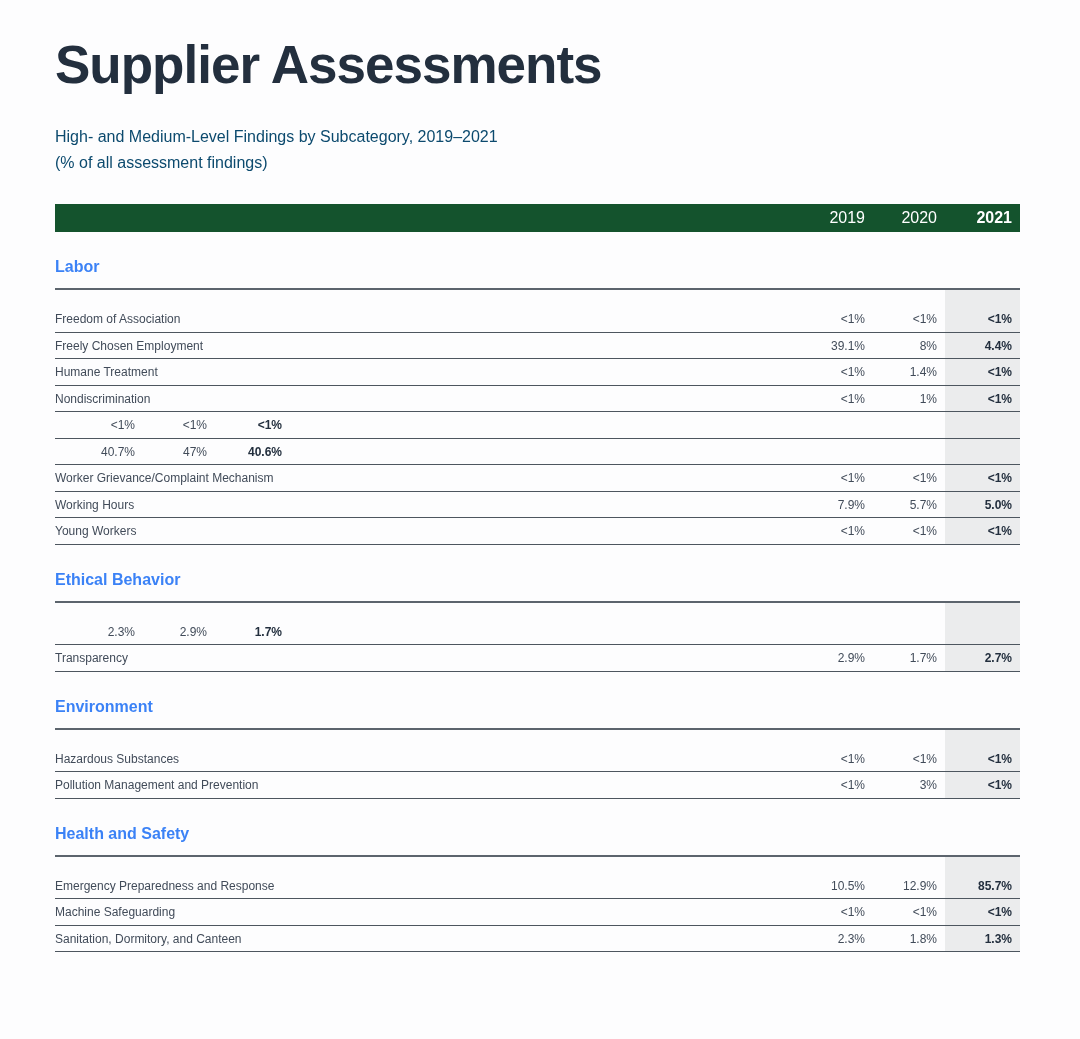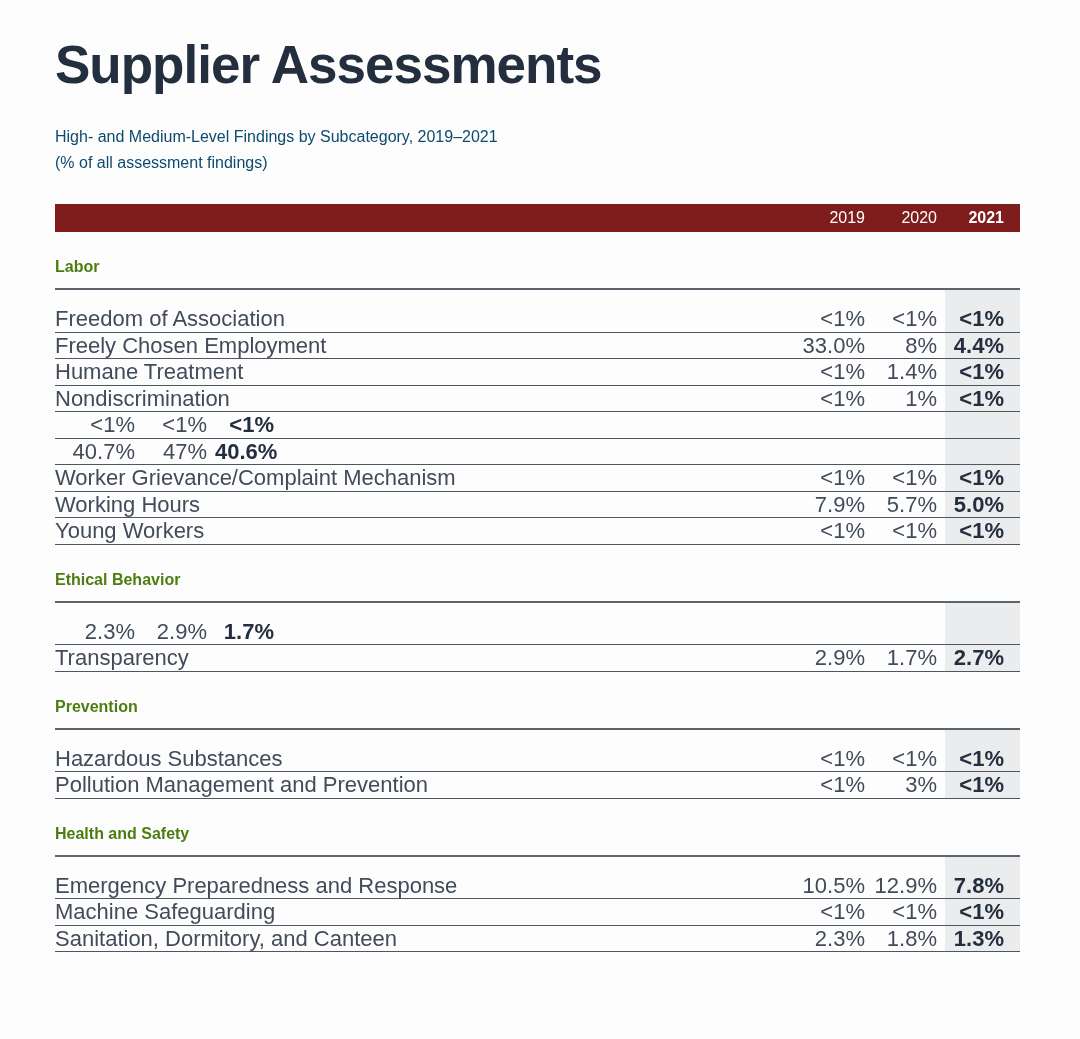--- a/index.html
+++ b/index.html
@@ -25,59 +25,59 @@
     margin-top:30px;
     font-size:16px;
     line-height:26px;
     color:#0c4a6e;
   }
 
   
   .year-bar {
     margin-top:28px;
     height:28px;
-    background:#7f1d1d;
+    background:#14532d;
     display:flex;
     align-items:center;
     color:#ffffff;
     font-size:16px;
   }
   .flex-fill { flex:1; }
   .c { text-align:right; }
   .c1 { width:80px; }
   .c2 { width:72px; margin-right:8px; }
-  .c3 { width:75px; padding-right:16px; }
+  .c3 { width:75px; padding-right:8px; }
   .year-bar .c3 { font-weight:700; }
 
   
   .section { margin-top:26px; }
   .section-heading {
     font-size:16px;
     font-weight:700;
-    color:#4d7c0f;
+    color:#3b82f6;
     margin-bottom:12px;
   }
   .section-body {
     border-top:2px solid #5c646d;
     position:relative;
   }
   .col-shade {
     position:absolute;
     top:0; bottom:0; right:0;
     width:75px;
     background:#ebeced;
     z-index:0;
   }
   .rows-spacer { height:16px; position:relative; z-index:1; }
   .trow {
     display:flex;
     align-items:center;
     height:26.5px;
     border-bottom:1px solid #4d565f;
-    font-size:22px;
+    font-size:12px;
     color:#414b59;
     position:relative;
     z-index:1;
   }
   .row-label { flex:1; text-align:left; }
   .trow .c3 { font-weight:700; color:#232f3e; }
 </style>
 </head>
 <body>
 
@@ -106,21 +106,21 @@
 
   <div class="trow">
     <div class="row-label">Freedom of Association</div>
     <div class="cell c c1">&lt;1%</div>
     <div class="cell c c2">&lt;1%</div>
     <div class="cell c c3">&lt;1%</div>
   </div>
 
   <div class="trow">
     <div class="row-label">Freely Chosen Employment</div>
-    <div class="cell c c1">33.0%</div>
+    <div class="cell c c1">39.1%</div>
     <div class="cell c c2">8%</div>
     <div class="cell c c3">4.4%</div>
   </div>
 
   <div class="trow">
     <div class="row-label">Humane Treatment</div>
     <div class="cell c c1">&lt;1%</div>
     <div class="cell c c2">1.4%</div>
     <div class="cell c c3">&lt;1%</div>
   </div>
@@ -182,21 +182,21 @@
   <div class="trow">
     <div class="row-label">Transparency</div>
     <div class="cell c c1">2.9%</div>
     <div class="cell c c2">1.7%</div>
     <div class="cell c c3">2.7%</div>
   </div>
 </div>
   </div>
 
   <div class="section">
-    <div class="section-heading">Prevention</div>
+    <div class="section-heading">Environment</div>
     <div class="section-body">
       <div class="col-shade"></div>
       <div class="rows-spacer"></div>
 
   <div class="trow">
     <div class="row-label">Hazardous Substances</div>
     <div class="cell c c1">&lt;1%</div>
     <div class="cell c c2">&lt;1%</div>
     <div class="cell c c3">&lt;1%</div>
   </div>
@@ -213,21 +213,21 @@
   <div class="section">
     <div class="section-heading">Health and Safety</div>
     <div class="section-body">
       <div class="col-shade"></div>
       <div class="rows-spacer"></div>
 
   <div class="trow">
     <div class="row-label">Emergency Preparedness and Response</div>
     <div class="cell c c1">10.5%</div>
     <div class="cell c c2">12.9%</div>
-    <div class="cell c c3">7.8%</div>
+    <div class="cell c c3">85.7%</div>
   </div>
 
 
   <div class="trow">
     <div class="row-label">Machine Safeguarding</div>
     <div class="cell c c1">&lt;1%</div>
     <div class="cell c c2">&lt;1%</div>
     <div class="cell c c3">&lt;1%</div>
   </div>
 

